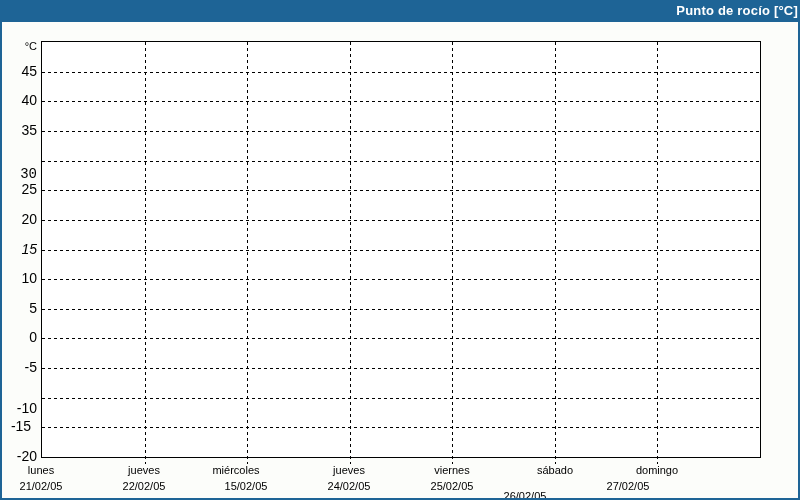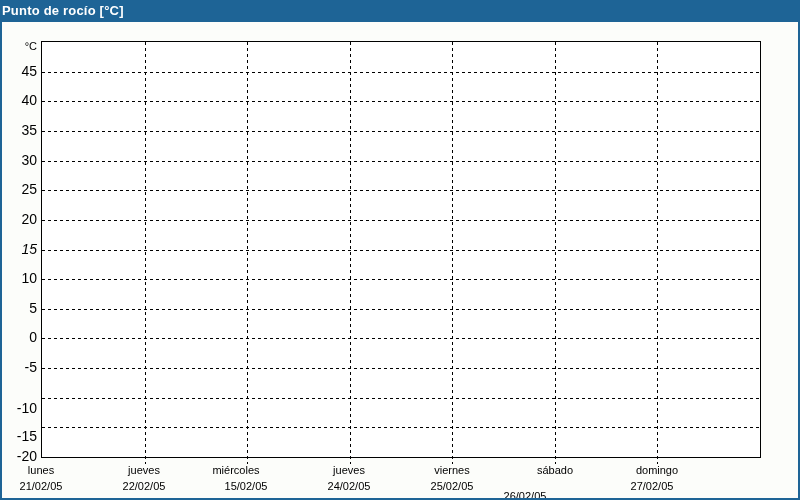--- a/index.html
+++ b/index.html
@@ -20,21 +20,21 @@
     border:2px solid var(--window-border);
     border-top:0;
     background:var(--page-bg);
     overflow:hidden;
   }
   .titlebar{
     position:absolute;left:0;top:0;width:100%;height:22px;
     background:var(--titlebar-bg);
     color:var(--title-text);
     font-size:13px;font-weight:bold;
-    text-align:left;line-height:22px;
+    text-align:right;line-height:22px;
     letter-spacing:0.2px;
   }
   .plot{
     position:absolute;left:39px;top:41px;
     width:720px;height:417px;
     box-sizing:border-box;
     border:1px solid var(--grid-line);
     background:var(--plot-bg);
   }
   .hgrid{
@@ -97,38 +97,38 @@
       <div class="vgrid" style="left: 103px;"></div>
       <div class="vgrid" style="left: 205px;"></div>
       <div class="vgrid" style="left: 308px;"></div>
       <div class="vgrid" style="left: 410px;"></div>
       <div class="vgrid" style="left: 513px;"></div>
       <div class="vgrid" style="left: 615px;"></div>
     </div>
 <div class="ytick" style="top: 65px;">45</div>
     <div class="ytick" style="top: 94px;">40</div>
     <div class="ytick" style="top: 124px;">35</div>
-    <div class="ytick" style="top: 154px;">30</div>
+    <div class="ytick" style="top: 168px; font-family: Liberation Mono, monospace;">30</div>
     <div class="ytick" style="top: 183px;">25</div>
     <div class="ytick" style="top: 213px;">20</div>
     <div class="ytick" style="top: 243px; font-style: italic;">15</div>
     <div class="ytick" style="top: 272px;">10</div>
     <div class="ytick" style="top: 302px;">5</div>
     <div class="ytick" style="top: 331px;">0</div>
     <div class="ytick" style="top: 361px;">-5</div>
     <div class="ytick" style="top: 402px;">-10</div>
-    <div class="ytick" style="top: 430px;">-15</div>
+    <div class="ytick" style="top: 420px; text-align: center;">-15</div>
     <div class="ytick" style="top: 450px;">-20</div>
     <div class="xday" style="left: -11px;">lunes</div>
     <div class="xdate" style="left: -11px;">21/02/05</div>
     <div class="xday" style="left: 92px;">jueves</div>
     <div class="xdate" style="left: 92px;">22/02/05</div>
     <div class="xday" style="left: 184px;">miércoles</div>
     <div class="xdate" style="left: 194px;">15/02/05</div>
     <div class="xday" style="left: 297px;">jueves</div>
     <div class="xdate" style="left: 297px;">24/02/05</div>
     <div class="xday" style="left: 400px;">viernes</div>
     <div class="xdate" style="left: 400px;">25/02/05</div>
     <div class="xday" style="left: 503px;">sábado</div>
     <div class="xdate" style="left: 473px; margin-top: 10px;">26/02/05</div>
     <div class="xday" style="left: 605px;">domingo</div>
-    <div class="xdate" style="left: 600px;">27/02/05</div>
+    <div class="xdate" style="left: 576px;">27/02/05</div>
   </div>
 
 </body></html>

